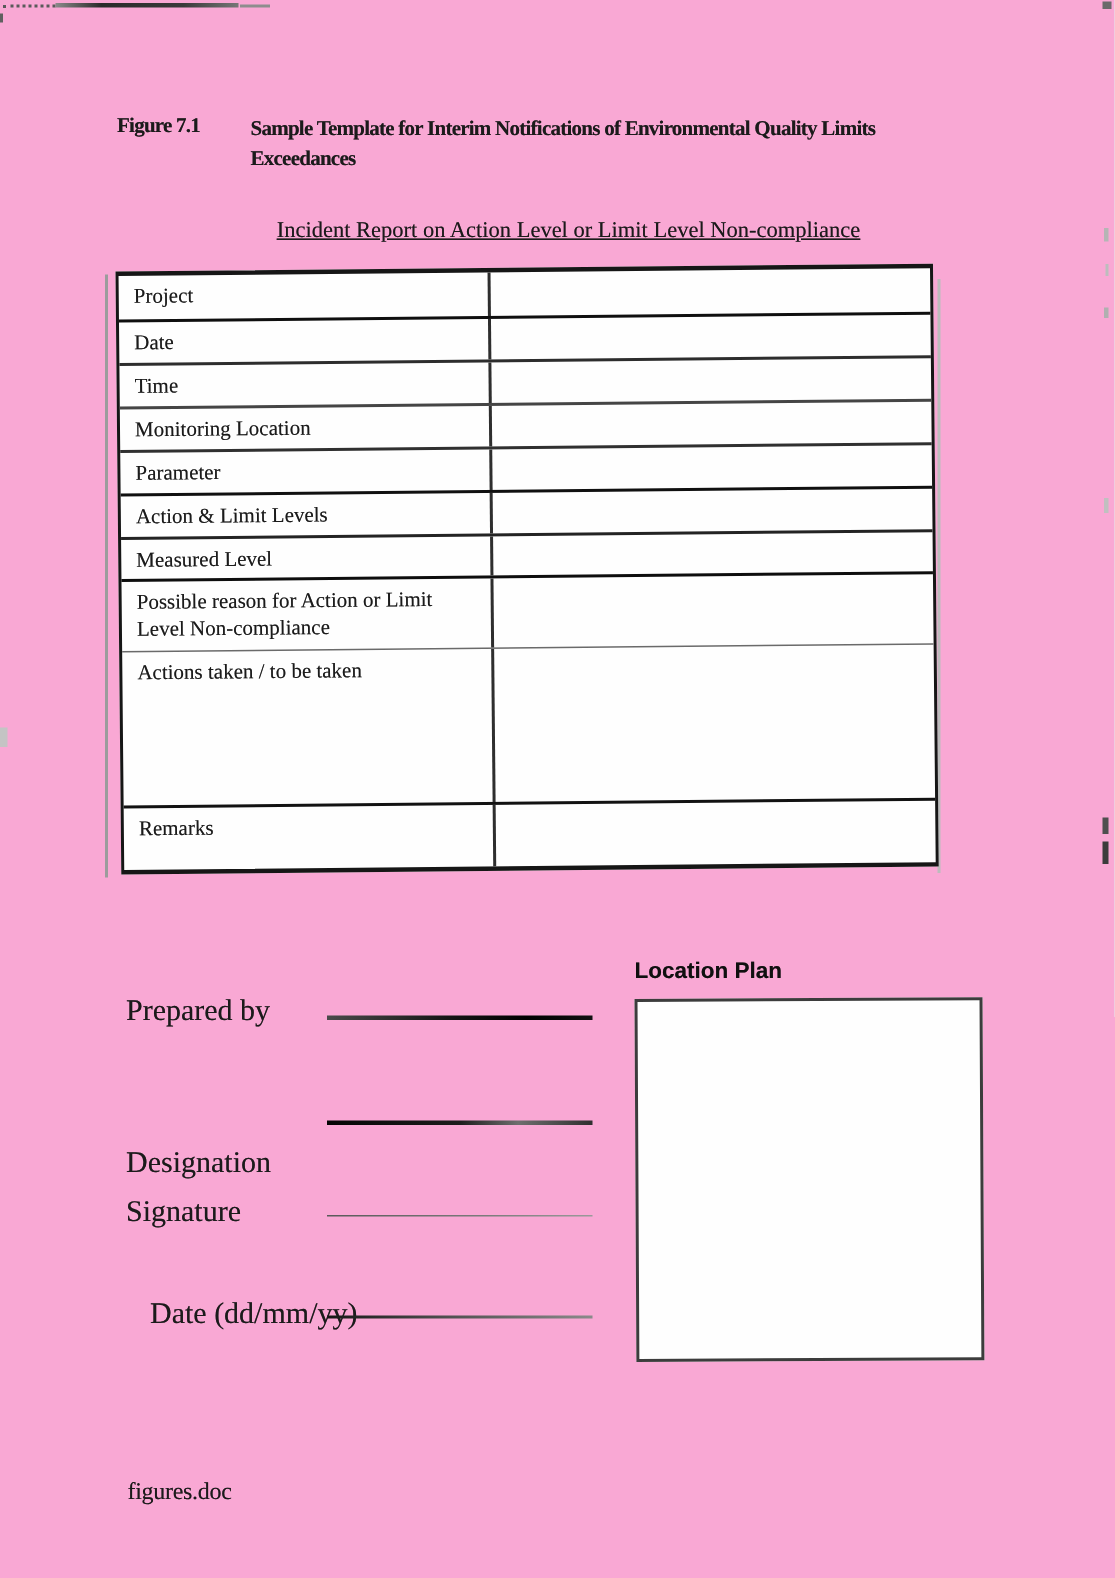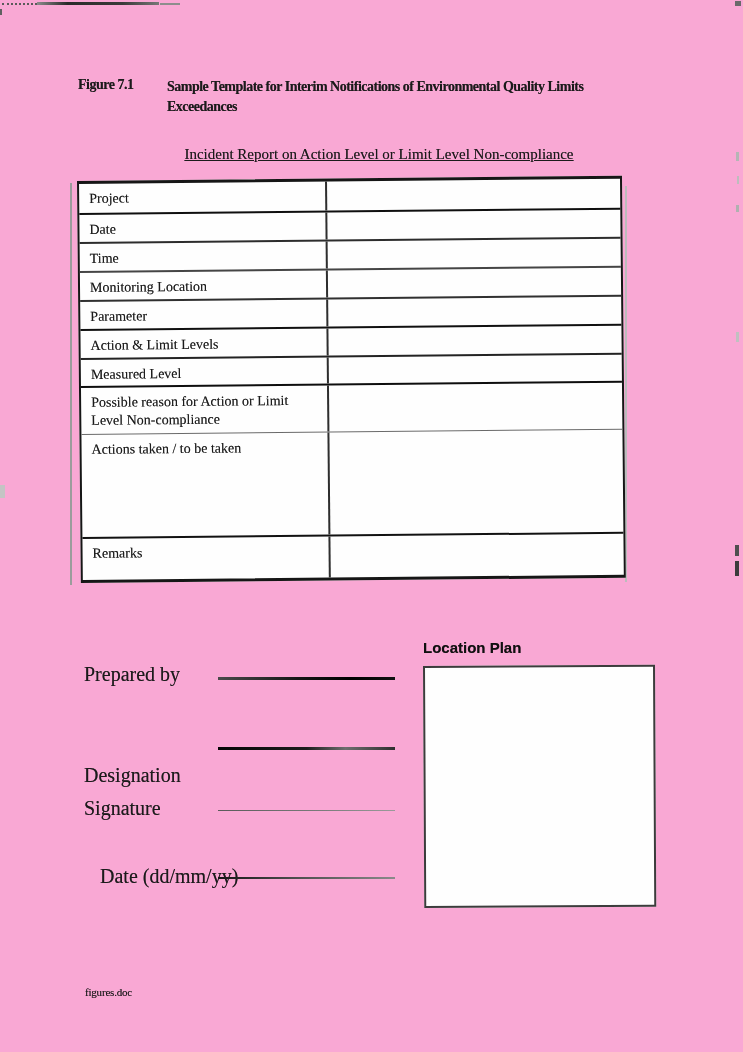--- a/index.html
+++ b/index.html
@@ -75,21 +75,21 @@
     position:absolute; left:423px; top:639px; width:232px; 
     font-family:"Liberation Sans", sans-serif; font-weight:bold; font-size:15px; color:#101010;
   }
   .loc-box {
     position:absolute; left:423px; top:666px; width:232px; height:242px;
     border:2px solid #3c3c3c; background:#fefefe;
     transform:rotate(-0.3deg); transform-origin:0 0;
   }
 
   
-  .footer-name { position:absolute; left:85px; top:986px; font-size:11px; letter-spacing:-0.2px; }
+  .footer-name { position:absolute; left:85px; top:986px; font-size:16px; letter-spacing:-0.2px; }
 </style>
 </head>
 <body>
 
 <div class="page">
 
   <div class="art art-top-dots"></div>
   <div class="art art-top-line"></div>
   <div class="art art-top-line2"></div>
   <div class="art art-top-right"></div>

